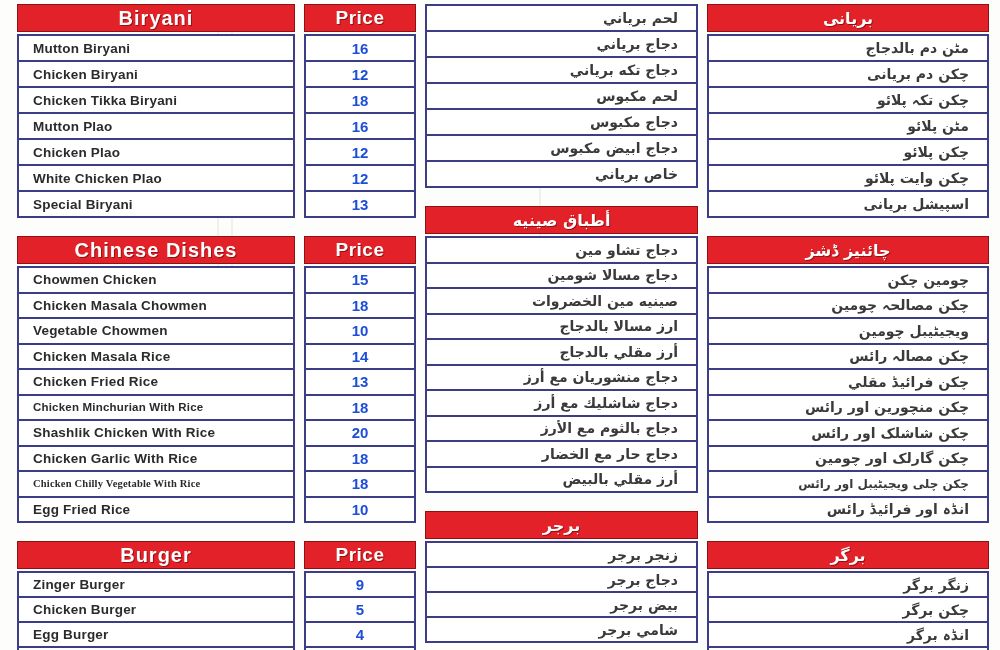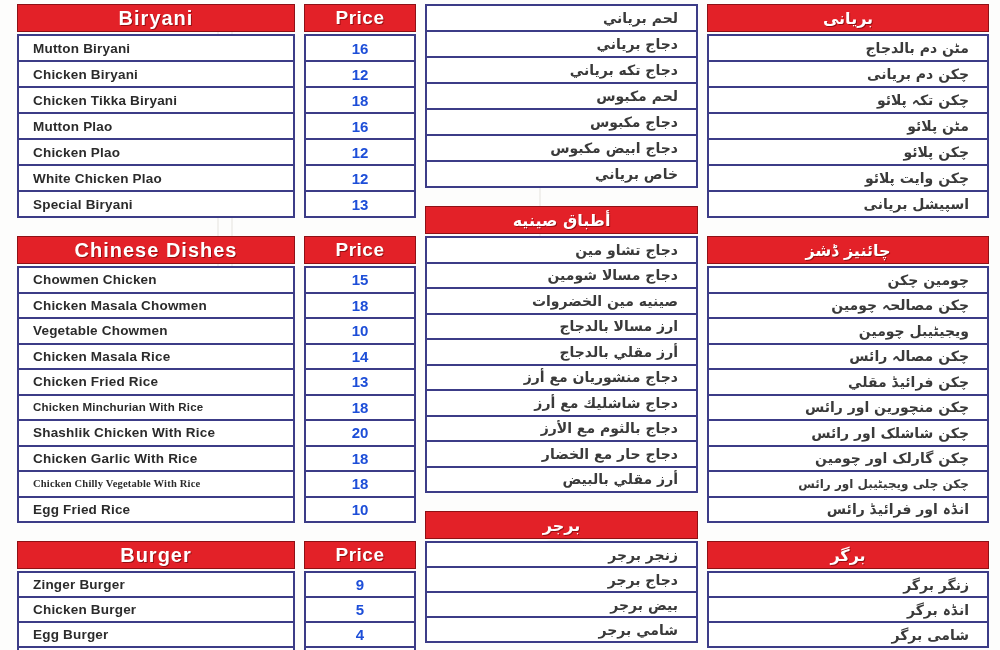--- a/index.html
+++ b/index.html
@@ -201,19 +201,20 @@
         <div class="cell row rtl">چکن فرائیڈ مقلي</div>
         <div class="cell row rtl">چکن منچورین اور رائس</div>
         <div class="cell row rtl">چکن شاشلک اور رائس</div>
         <div class="cell row rtl">چکن گارلک اور چومین</div>
         <div class="cell row rtl sm">چکن چلی ویجیٹیبل اور رائس</div>
         <div class="cell row rtl">انڈہ اور فرائیڈ رائس</div>
       </div>
       <div class="sec sec-burger">
         <div class="cell hdr hdr-rtl">برگر</div>
         <div class="cell row rtl">زنگر برگر</div>
+        <div class="cell row rtl">چکن برگر</div>
         <div class="cell row rtl">انڈہ برگر</div>
         <div class="cell row rtl">شامی برگر</div>
       </div>
     </div>
 
   </div>
 </div>
 
 </body></html>

